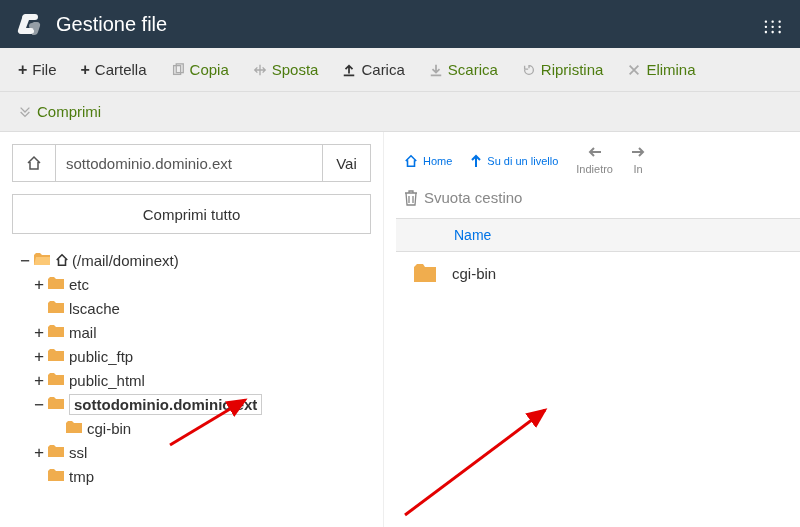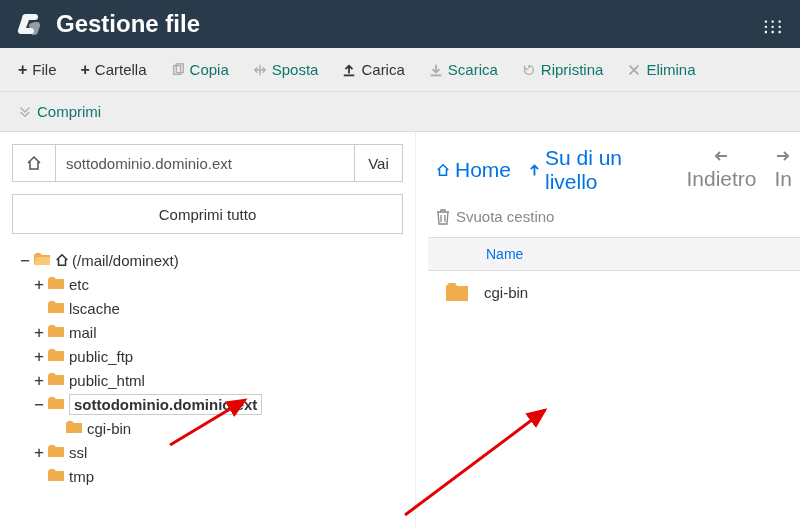--- a/index.html
+++ b/index.html
@@ -1,39 +1,39 @@
 <!DOCTYPE html>
 <html><head>
 <meta charset="utf-8">
 <style>
 * { box-sizing: border-box; margin: 0; padding: 0; font-family: -apple-system, BlinkMacSystemFont, "Segoe UI", Helvetica, Arial, sans-serif; }
 body { background: #fff; width: 800px; height: 527px; overflow: hidden; position: relative; }
 .header { background: #293a4a; color: #fff; height: 48px; display: flex; align-items: center; padding: 0 12px; gap: 12px; }
-.header-title { font-size: 24px; font-weight: 700; }
+.header-title { font-size: 20px; font-weight: 400; }
 .logo { width: 32px; height: 32px; }
 .toolbar { background: #eee; border-bottom: 1px solid #ddd; height: 44px; display: flex; align-items: center; padding: 0 8px; gap: 4px; }
 .toolbar2 { background: #eee; border-bottom: 1px solid #ddd; height: 40px; display: flex; align-items: center; padding: 0 8px; gap: 4px; }
 .tb-btn { display: flex; align-items: center; gap: 5px; padding: 6px 10px; font-size: 15px; color: #333; cursor: pointer; border: none; background: transparent; }
-.tb-btn.disabled { color: #0f766e; }
+.tb-btn.disabled { color: #4d7c0f; }
 .tb-btn svg { width: 14px; height: 14px; }
 .content { display: flex; height: calc(100% - 132px); }
-.left { width: 416px; padding: 12px; border-right: 1px solid #eee; }
+.left { width: 384px; padding: 12px; border-right: 1px solid #eee; }
 .right { flex: 1; padding: 12px 0 0 12px; overflow: hidden; }
 .pathbar { display: flex; gap: 0; margin-bottom: 12px; }
 .home-btn { width: 44px; height: 38px; border: 1px solid #ccc; background: #fff; display: flex; align-items: center; justify-content: center; cursor: pointer; }
 .path-input { flex: 1; height: 38px; border: 1px solid #ccc; border-left: none; padding: 0 10px; font-size: 15px; color: #555; }
 .go-btn { width: 48px; height: 38px; border: 1px solid #ccc; border-left: none; background: #fff; font-size: 15px; color: #333; cursor: pointer; }
 .compress-btn { width: 100%; height: 40px; border: 1px solid #ccc; background: #fff; font-size: 15px; color: #333; cursor: pointer; margin-bottom: 14px; }
 .tree { font-size: 15px; color: #333; }
 .tree-row { display: flex; align-items: center; height: 24px; cursor: pointer; white-space: nowrap; }
 .expander { width: 14px; text-align: center; font-family: monospace; color: #333; font-size: 16px; flex-shrink: 0; }
 .folder-icon { width: 16px; height: 14px; margin: 0 5px 0 2px; flex-shrink: 0; }
 .home-mini { width: 14px; height: 14px; margin-right: 3px; }
 .selected { background: #fff; border: 1px solid #ccc; padding: 1px 4px; font-weight: 700; }
-.nav-row { display: flex; align-items: center; gap: 18px; padding: 2px 8px 10px 8px; font-size: 21px; }
+.nav-row { display: flex; align-items: center; gap: 18px; padding: 2px 8px 10px 8px; font-size: 11px; }
 .nav-link { color: #0073e6; cursor: pointer; display: flex; align-items: center; gap: 5px; }
 .nav-link.gray { color: #888; flex-direction: column; }
 .trash-row { display: flex; align-items: flex-end; gap: 6px; padding: 4px 8px 12px 8px; font-size: 15px; color: #888; cursor: pointer; }
 .table-head { background: #f5f5f5; border-top: 1px solid #ddd; border-bottom: 1px solid #ddd; height: 34px; display: flex; align-items: center; padding: 0 0 0 58px; font-size: 14px; color: #0073e6; }
 .table-row { display: flex; align-items: center; height: 42px; padding: 0 0 0 18px; font-size: 15px; color: #333; cursor: pointer; }
 .big-folder { width: 22px; height: 18px; margin-right: 16px; }
 .arrow { position: absolute; pointer-events: none; }
 .dots { position: absolute; right: 16px; top: 14px; color: #fff; font-size: 18px; letter-spacing: 2px; }
 </style>
 </head>

